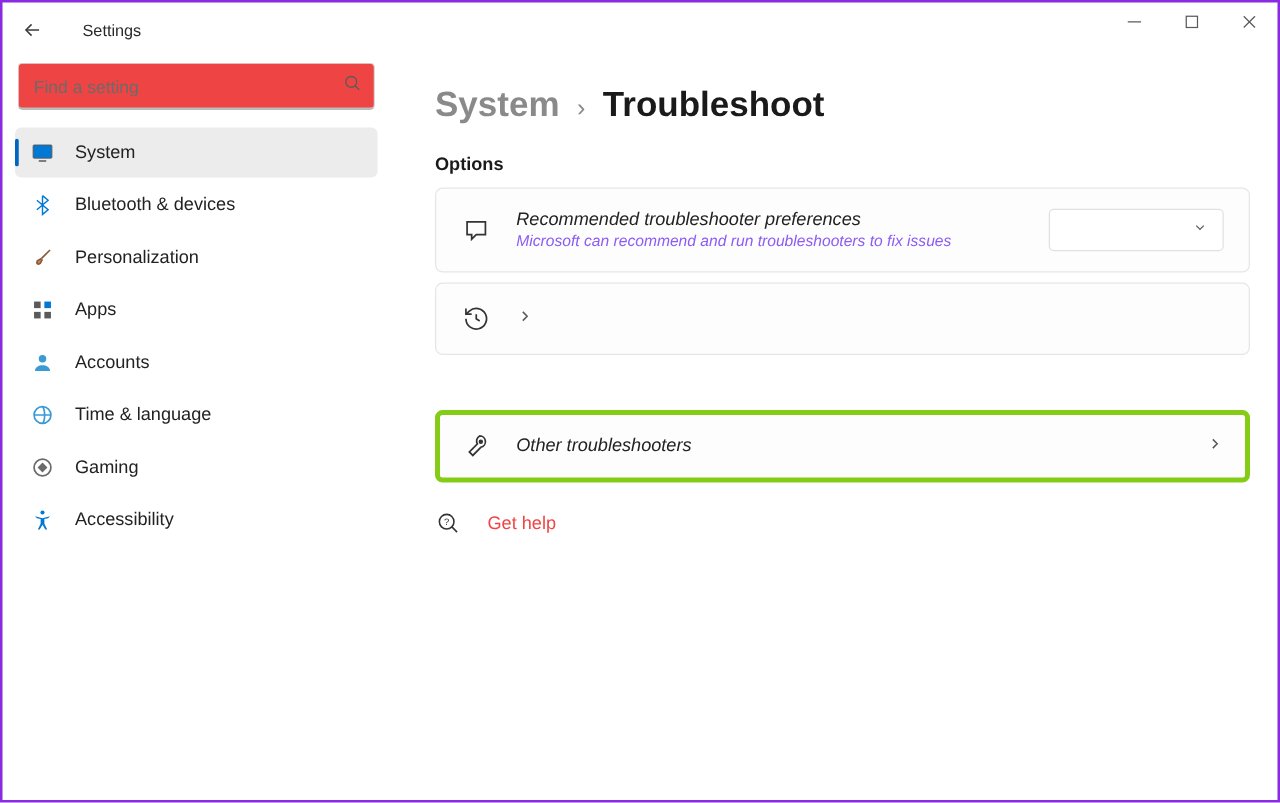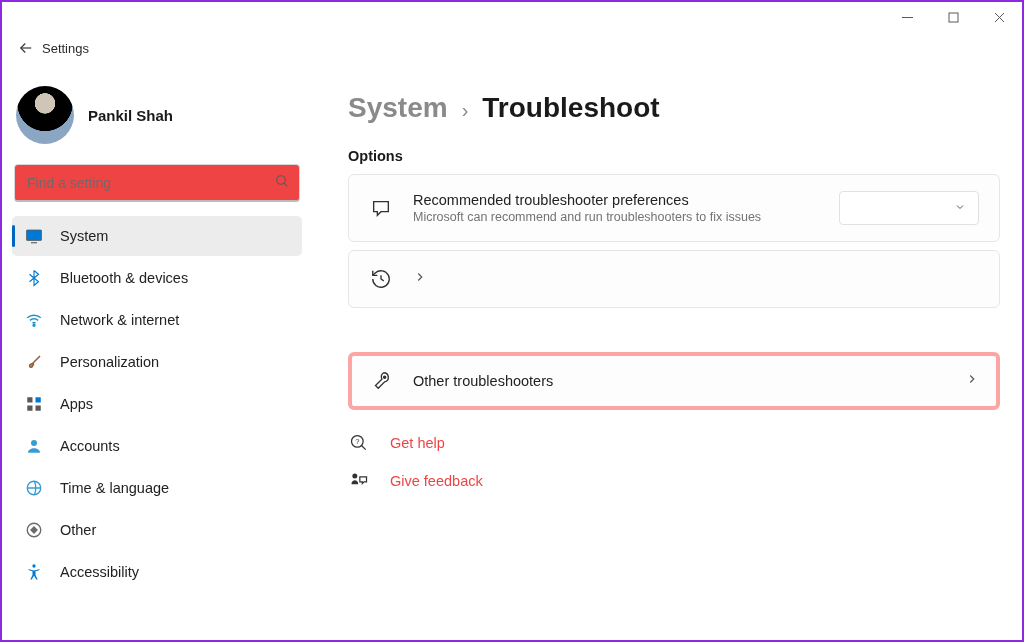--- a/index.html
+++ b/index.html
@@ -22,22 +22,21 @@
   .window-btn {
     width: 46px; height: 30px;
     display: flex; align-items: center; justify-content: center;
     color: #5a5a5a;
     cursor: pointer;
   }
   .titlebar {
     display: flex;
     align-items: center;
     padding: 8px 10px 2px 10px;
-    gap: 2px;
-    margin-top: 24px;
+    gap: 26px;
   }
   .back-btn {
     width: 28px; height: 28px;
     display: flex; align-items: center; justify-content: center;
     cursor: pointer;
     color: #3a3a3a;
   }
   .app-title { font-size: 13px; font-weight: 500; color: #2a2a2a; }
   .layout {
     display: flex;
@@ -126,25 +125,25 @@
     border: 1px solid #e6e6e6;
     border-radius: 6px;
     padding: 16px 20px;
     display: flex;
     align-items: center;
     gap: 20px;
     margin-bottom: 8px;
     background: #fdfdfd;
     cursor: pointer;
   }
-  .card.highlight { border: 4px solid #fca5a5; padding: 13px 17px; margin-top: 44px; }
+  .card.highlight { border: 4px solid #84cc16; padding: 13px 17px; margin-top: 44px; }
   .card-icon { width: 24px; height: 24px; display:flex; align-items:center; justify-content:center; color:#333;}
-  .card-body { flex: 1; }
+  .card-body { flex: 1; font-style: italic; }
   .card-title { font-size: 14.5px; color: #222; }
-  .card-sub { font-size: 12.5px; color: #737373; margin-top: 2px; }
+  .card-sub { font-size: 12.5px; color: #8b5cf6; margin-top: 2px; }
   .card-chevron { color: #555; }
   .card-dropdown {
     width: 140px; height: 34px;
     border: 1px solid #e1e1e1;
     border-radius: 4px;
     display: flex;
     align-items: center;
     justify-content: flex-end;
     padding: 0 12px;
     background: #fff;
@@ -181,24 +180,20 @@
     <svg width="18" height="18" viewBox="0 0 24 24" fill="none" stroke="currentColor" stroke-width="1.6">
         <path d="M19 12H5"></path>
         <path d="M11 18l-6-6 6-6"></path>
       </svg>
   </div>
   <div class="app-title">Settings</div>
 </div>
 
 <div class="layout">
   <div class="sidebar">
-    <div class="profile">
-      <div class="avatar"></div>
-      <div class="profile-name">Pankil Shah</div>
-    </div>
     <div class="search-wrap">
       <input class="search-input" placeholder="Find a setting" style="">
       <span class="search-icon">
         <svg width="16" height="16" viewBox="0 0 24 24" fill="none" stroke="currentColor" stroke-width="1.6">
             <circle cx="10.5" cy="10.5" r="6.5"></circle>
             <line x1="20" y1="20" x2="15.2" y2="15.2"></line>
           </svg>
       </span>
     </div>
     <div class="nav">
@@ -216,31 +211,20 @@
 
       <div class="nav-item">
         <span class="nav-icon">
           <svg width="18" height="18" viewBox="0 0 24 24" fill="#0078d4" stroke="#0078d4" stroke-width="1.5">
               <path d="M12 2 l6 5 -6 5 6 5 -6 5 V2 M6 7 l12 10 M6 17 l12-10" fill="none"></path>
             </svg>
         </span>
         <span>Bluetooth &amp; devices</span>
       </div>
 
-      <div class="nav-item">
-        <span class="nav-icon">
-          <svg width="18" height="18" viewBox="0 0 24 24" fill="none" stroke="#1e90c8" stroke-width="2">
-              <path d="M3 9a14 14 0 0 1 18 0"></path>
-              <path d="M6.5 12.5a9 9 0 0 1 11 0"></path>
-              <path d="M10 16a4 4 0 0 1 4 0"></path>
-              <circle cx="12" cy="19" r="1.2" fill="#1e90c8"></circle>
-            </svg>
-        </span>
-        <span>Network &amp; internet</span>
-      </div>
 
       <div class="nav-item">
         <span class="nav-icon">
           <svg width="18" height="18" viewBox="0 0 24 24" fill="none" stroke="#8a5a3a" stroke-width="1.8">
               <path d="M20 4l-9 9"></path>
               <path d="M11 13c-2 2-5 1-5 4 0 1 1 2 2 2 3 0 2-3 4-5" fill="#c28a5a"></path>
             </svg>
         </span>
         <span>Personalization</span>
       </div>
@@ -277,21 +261,21 @@
         <span>Time &amp; language</span>
       </div>
 
       <div class="nav-item">
         <span class="nav-icon">
           <svg width="18" height="18" viewBox="0 0 24 24" fill="none" stroke="#6a6a6a" stroke-width="1.8">
               <circle cx="12" cy="12" r="9"></circle>
               <path d="M8 12l4-4 4 4-4 4z" fill="#6a6a6a"></path>
             </svg>
         </span>
-        <span>Other</span>
+        <span>Gaming</span>
       </div>
 
       <div class="nav-item">
         <span class="nav-icon">
           <svg width="18" height="18" viewBox="0 0 24 24" fill="#0078d4">
               <circle cx="12" cy="4" r="2.2"></circle>
               <path d="M4 8l8 2 8-2-2 2-4 1v5l3 6h-2l-3-5-3 5H7l3-6v-5L6 10z"></path>
             </svg>
         </span>
         <span>Accessibility</span>
@@ -365,26 +349,16 @@
       <div class="link-row">
         <span class="link-ic">
           <svg width="20" height="20" viewBox="0 0 24 24" fill="none" stroke="currentColor" stroke-width="1.5">
               <circle cx="10" cy="10" r="7"></circle>
               <path d="M15 15l5 5"></path>
               <text x="10" y="13" font-size="9" text-anchor="middle" fill="currentColor" stroke="none">?</text>
             </svg>
         </span>
         <a>Get help</a>
       </div>
-      <div class="link-row">
-        <span class="link-ic">
-          <svg width="20" height="20" viewBox="0 0 24 24" fill="currentColor">
-              <circle cx="7" cy="6" r="3"></circle>
-              <path d="M3 15c0-2 2-4 4-4s4 2 4 4v1H3z"></path>
-              <path d="M13 7h8v6h-3l-2 2v-2h-3z" fill="none" stroke="currentColor" stroke-width="1.5"></path>
-            </svg>
-        </span>
-        <a>Give feedback</a>
-      </div>
     </div>
 
   </div>
 </div>
 
 </body></html>

